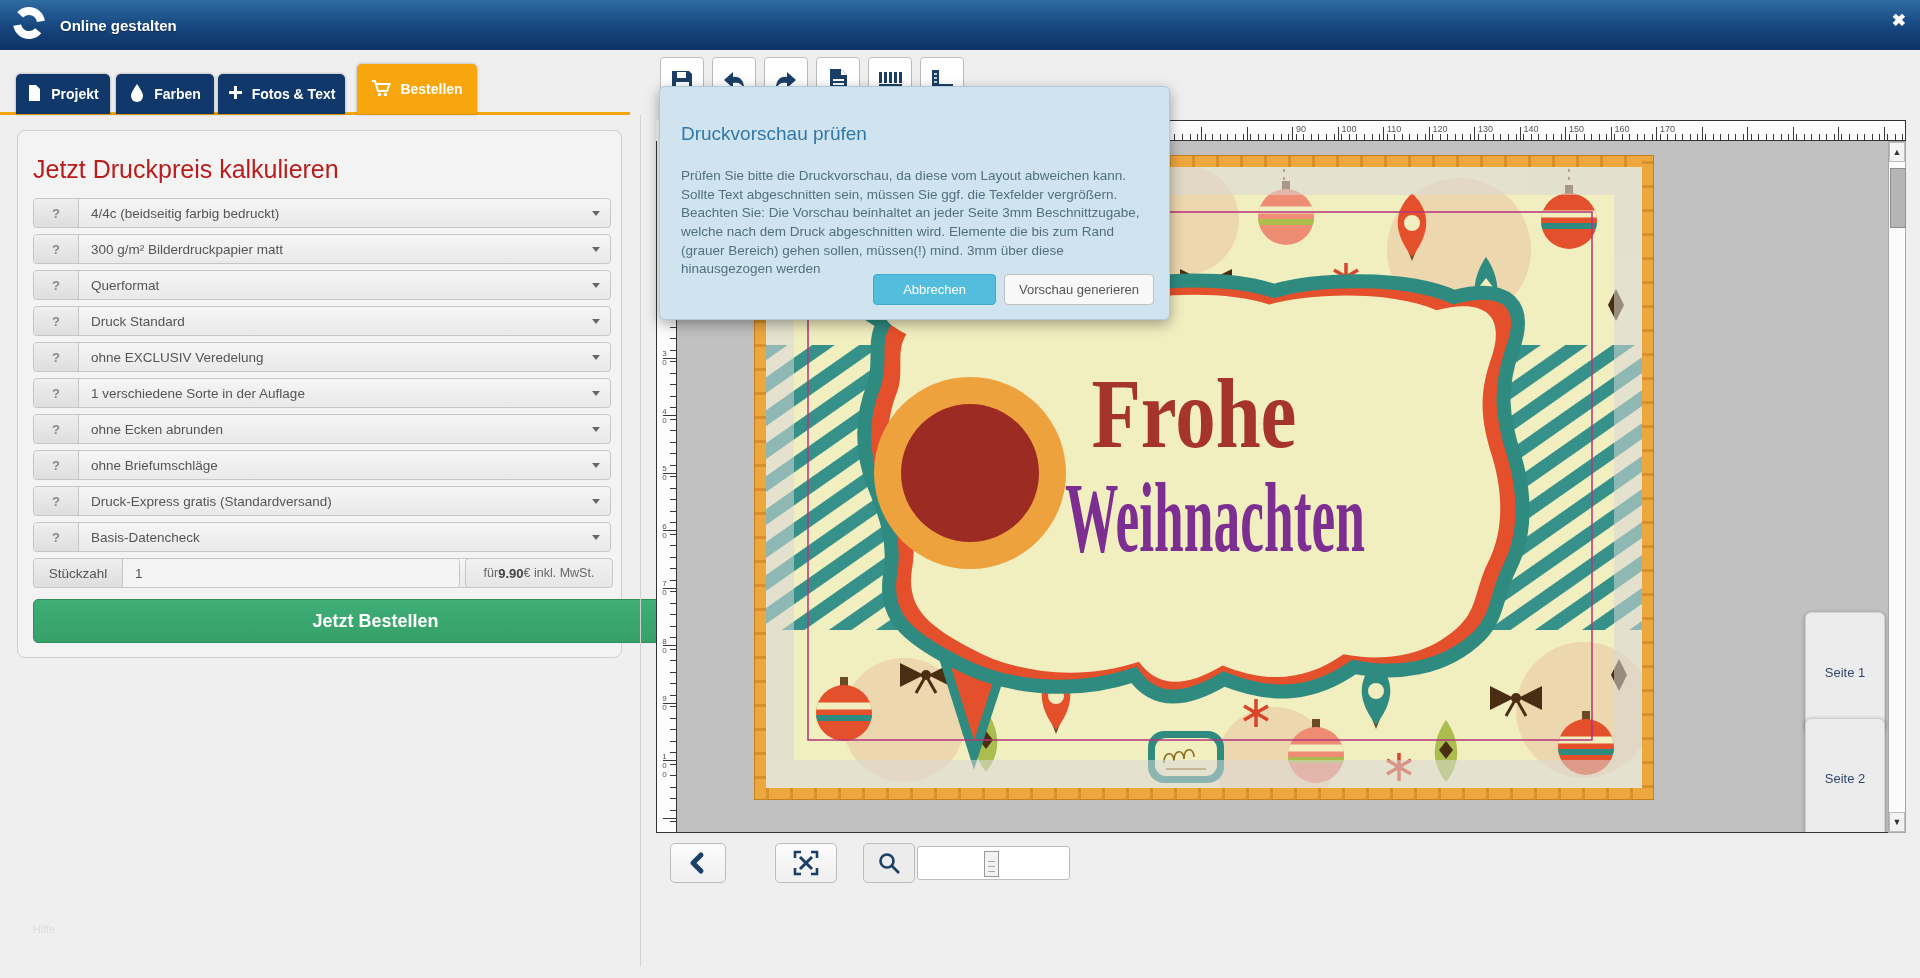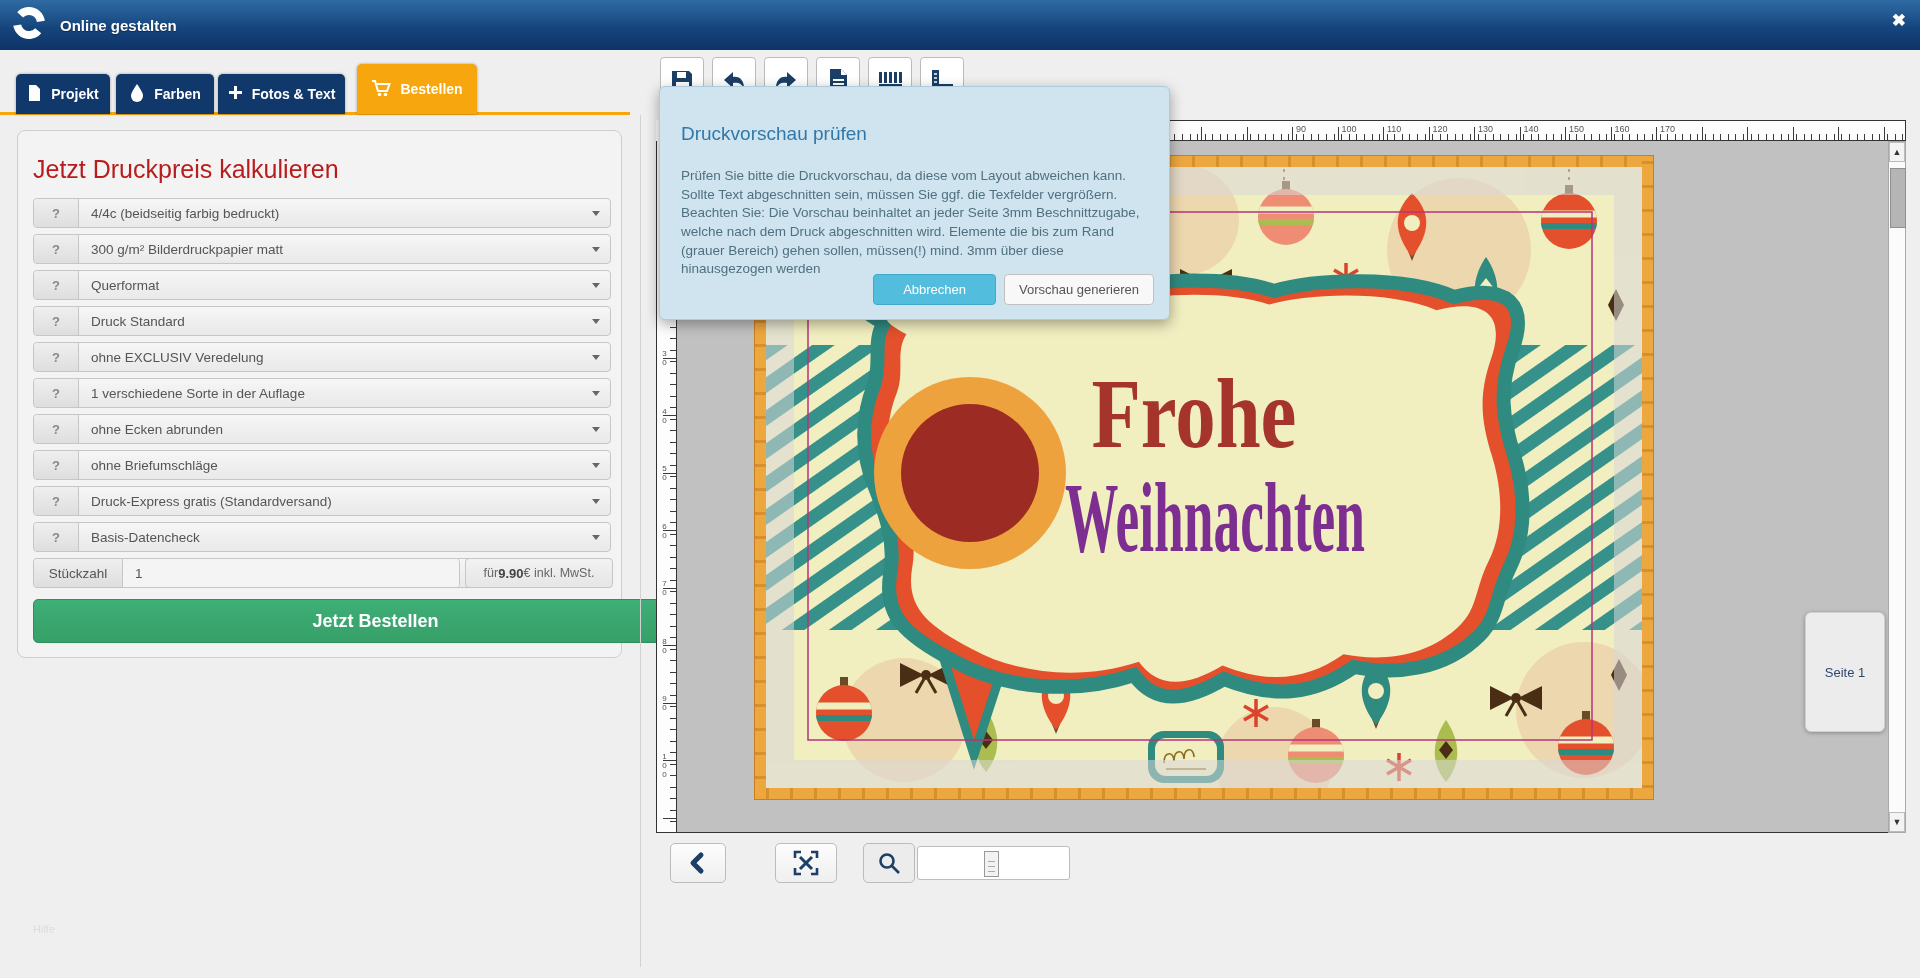--- a/index.html
+++ b/index.html
@@ -423,20 +423,21 @@
       </g>
 
       <rect x="54" y="57" width="784" height="528" fill="none" stroke="#b5347a" stroke-width="1.5"></rect>
 
       <rect x="6" y="6" width="888" height="633" fill="none" stroke="#eda73f" stroke-width="12"></rect>
       <rect x="6" y="6" width="888" height="633" fill="none" stroke="#d08426" stroke-width="12" stroke-dasharray="3 21" opacity=".7"></rect>
       <rect x="0.5" y="0.5" width="899" height="644" fill="none" stroke="#c8801f" stroke-width="1"></rect>
     </svg>
   </div>
   <div class="page-btn" style="top:471px">Seite 1</div>
+  <div class="page-btn" style="top:577px">Seite 2</div>
 </div>
 
 <div class="scroll-v">
   <div class="arr" style="top:0">▲</div>
   <div class="thumb"></div>
   <div class="arr" style="bottom:0">▼</div>
 </div>
 
 <div class="bb-btn" style="left:670px;width:56px">
   <svg width="22" height="24">

